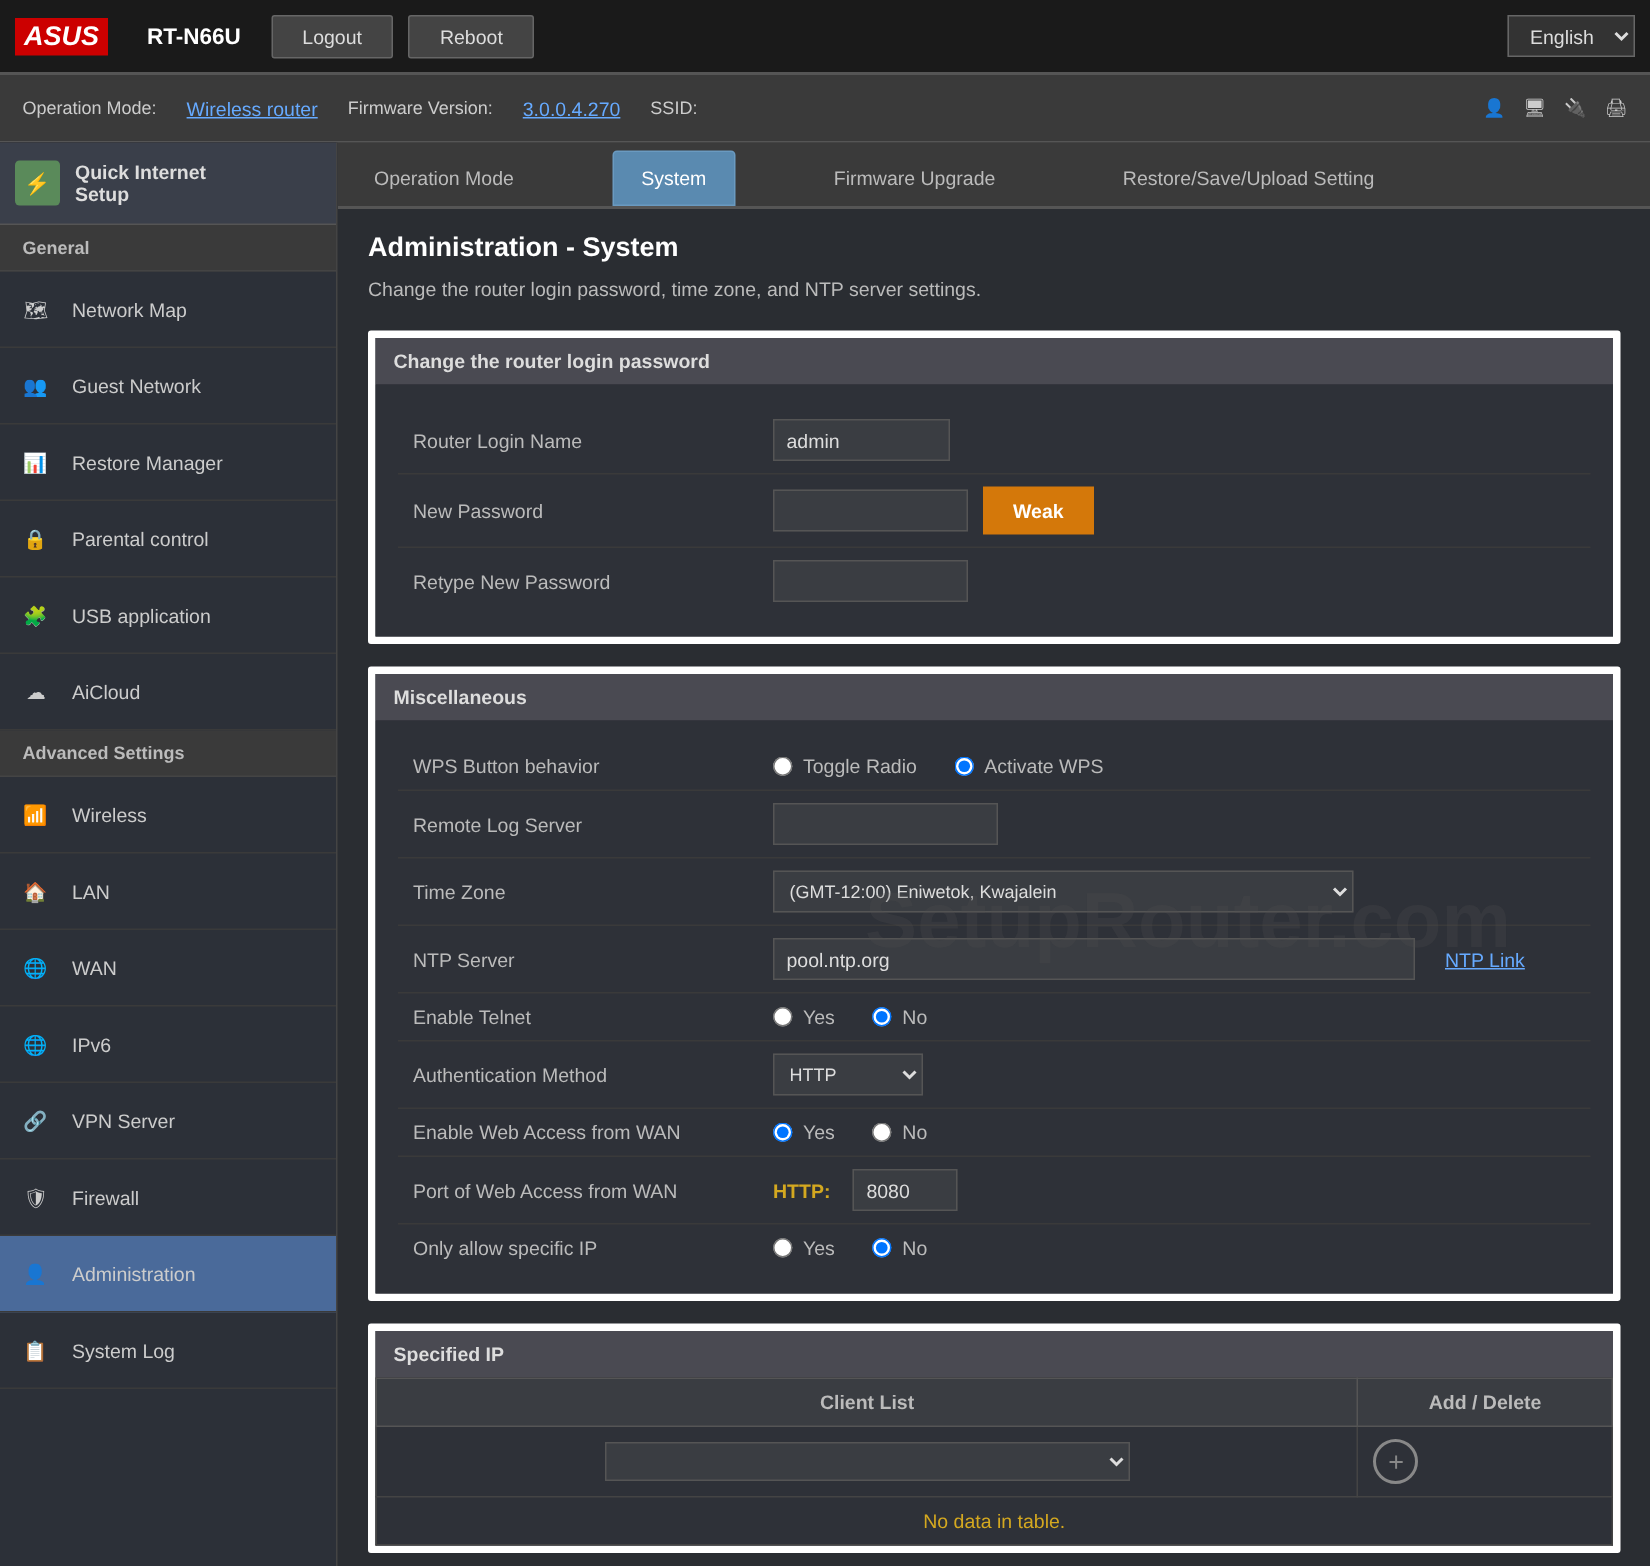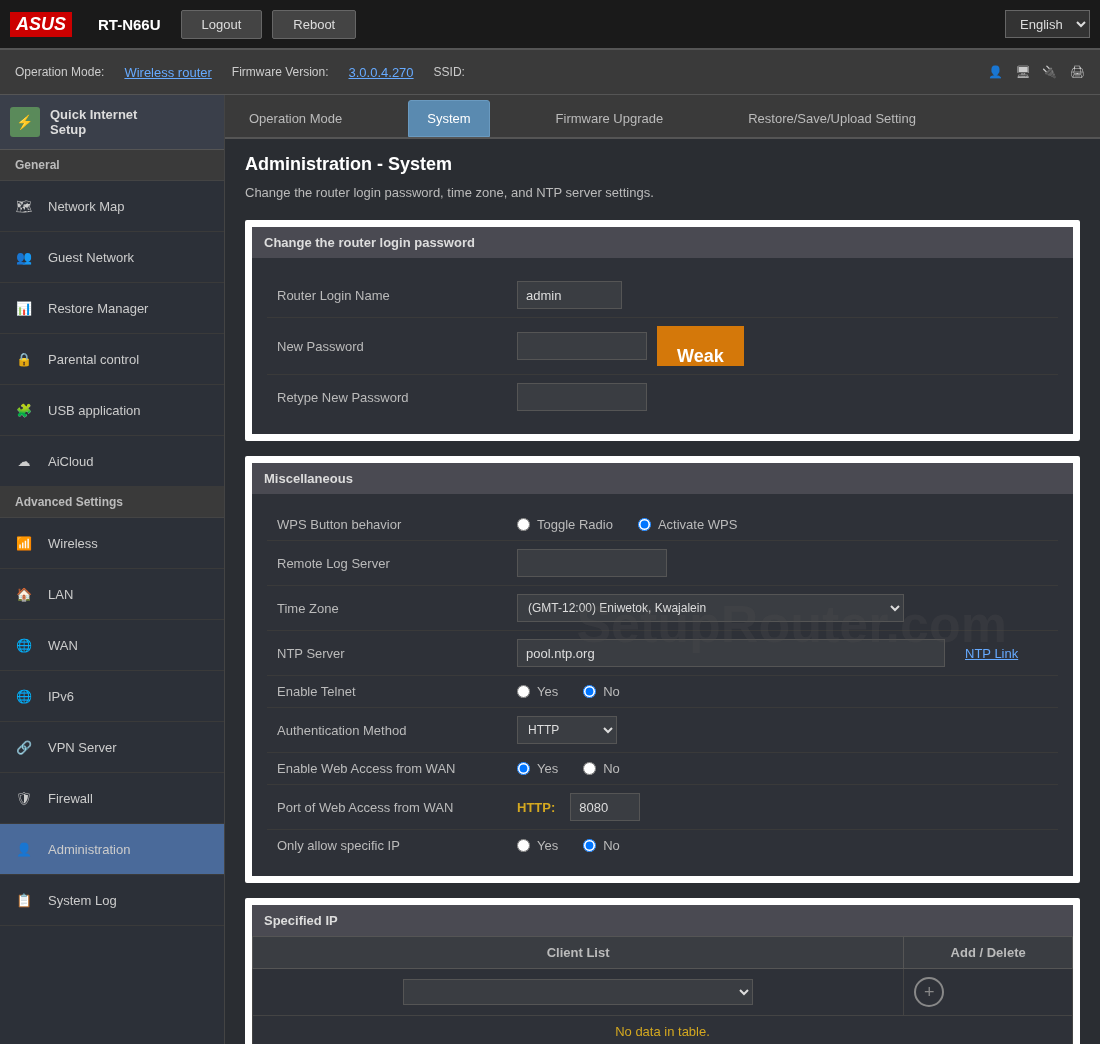--- a/index.html
+++ b/index.html
@@ -44,33 +44,33 @@
     .tab-bar { display: flex; background: #3a3a3a; border-bottom: 2px solid #555; padding: 0 5px; gap: 47px; }
     .tab { padding: 10px 18px; cursor: pointer; color: #bbb; font-size: 13px; border: 1px solid transparent; margin-top: 5px; border-radius: 3px 3px 0 0; }
     .tab.active { background: #5a8ab0; color: #fff; border-color: #6a9ac0; }
 
     
     .content { padding: 15px 20px; }
     .page-title { color: #fff; font-size: 18px; font-weight: bold; margin-bottom: 10px; }
     .page-desc { color: #bbb; font-size: 13px; margin-bottom: 20px; }
 
     
-    .section { border: 7px solid #ffffff; margin-bottom: 15px; border-radius: 2px; }
+    .section { border: 5px solid #ffffff; margin-bottom: 15px; border-radius: 2px; }
     .section-header { background: #4a4a52; color: #ddd; padding: 8px 12px; font-size: 13px; font-weight: bold; }
     .section-body { background: #2e3138; padding: 15px; }
 
     
     .form-row { display: flex; align-items: center; padding: 8px 0; border-bottom: 1px solid #3a3a3a; }
     .form-row:last-child { border-bottom: none; }
     .form-label { width: 250px; color: #bbb; font-size: 13px; flex-shrink: 0; padding-left: 10px; }
     .form-control { display: flex; align-items: center; gap: 10px; flex: 1; }
 
     input[type="text"], input[type="password"] { background: #3a3d42; border: 1px solid #555; color: #ddd; padding: 5px 8px; font-size: 13px; height: 28px; }
 
-    .password-strength { background: #d4780a; color: #fff; padding: 20px 20px; font-size: 18px; font-weight: bold; border: none; cursor: pointer; height: 32px; }
+    .password-strength { background: #d4780a; color: #fff; padding: 5px 20px; font-size: 13px; font-weight: bold; border: none; cursor: pointer; height: 32px; }
 
     select { background: #3a3d42; border: 1px solid #555; color: #ddd; padding: 4px 6px; font-size: 12px; height: 28px; cursor: pointer; }
 
     input[type="radio"] { cursor: pointer; margin-right: 3px; }
     .radio-label { color: #bbb; font-size: 13px; margin-right: 15px; cursor: pointer; display: flex; align-items: center; gap: 4px; }
 
     .ntp-link { color: #6af; text-decoration: underline; cursor: pointer; font-size: 13px; margin-left: 10px; }
 
     .http-label { color: #d4a820; font-size: 13px; margin-right: 5px; font-weight: bold; }
     .port-input { width: 70px; }
@@ -210,21 +210,21 @@
       <div class="content">
         <div class="page-title">Administration - System</div>
         <div class="page-desc">Change the router login password, time zone, and NTP server settings.</div>
 
         <div class="section">
           <div class="section-header">Change the router login password</div>
           <div class="section-body">
             <div class="form-row">
               <div class="form-label">Router Login Name</div>
               <div class="form-control">
-                <input type="text" style="width: 105px;" value="admin">
+                <input type="text" style="width: 118px;" value="admin">
               </div>
             </div>
             <div class="form-row">
               <div class="form-label">New Password</div>
               <div class="form-control">
                 <input type="password" style="width: 130px;">
                 <button class="password-strength">Weak</button>
               </div>
             </div>
             <div class="form-row">

